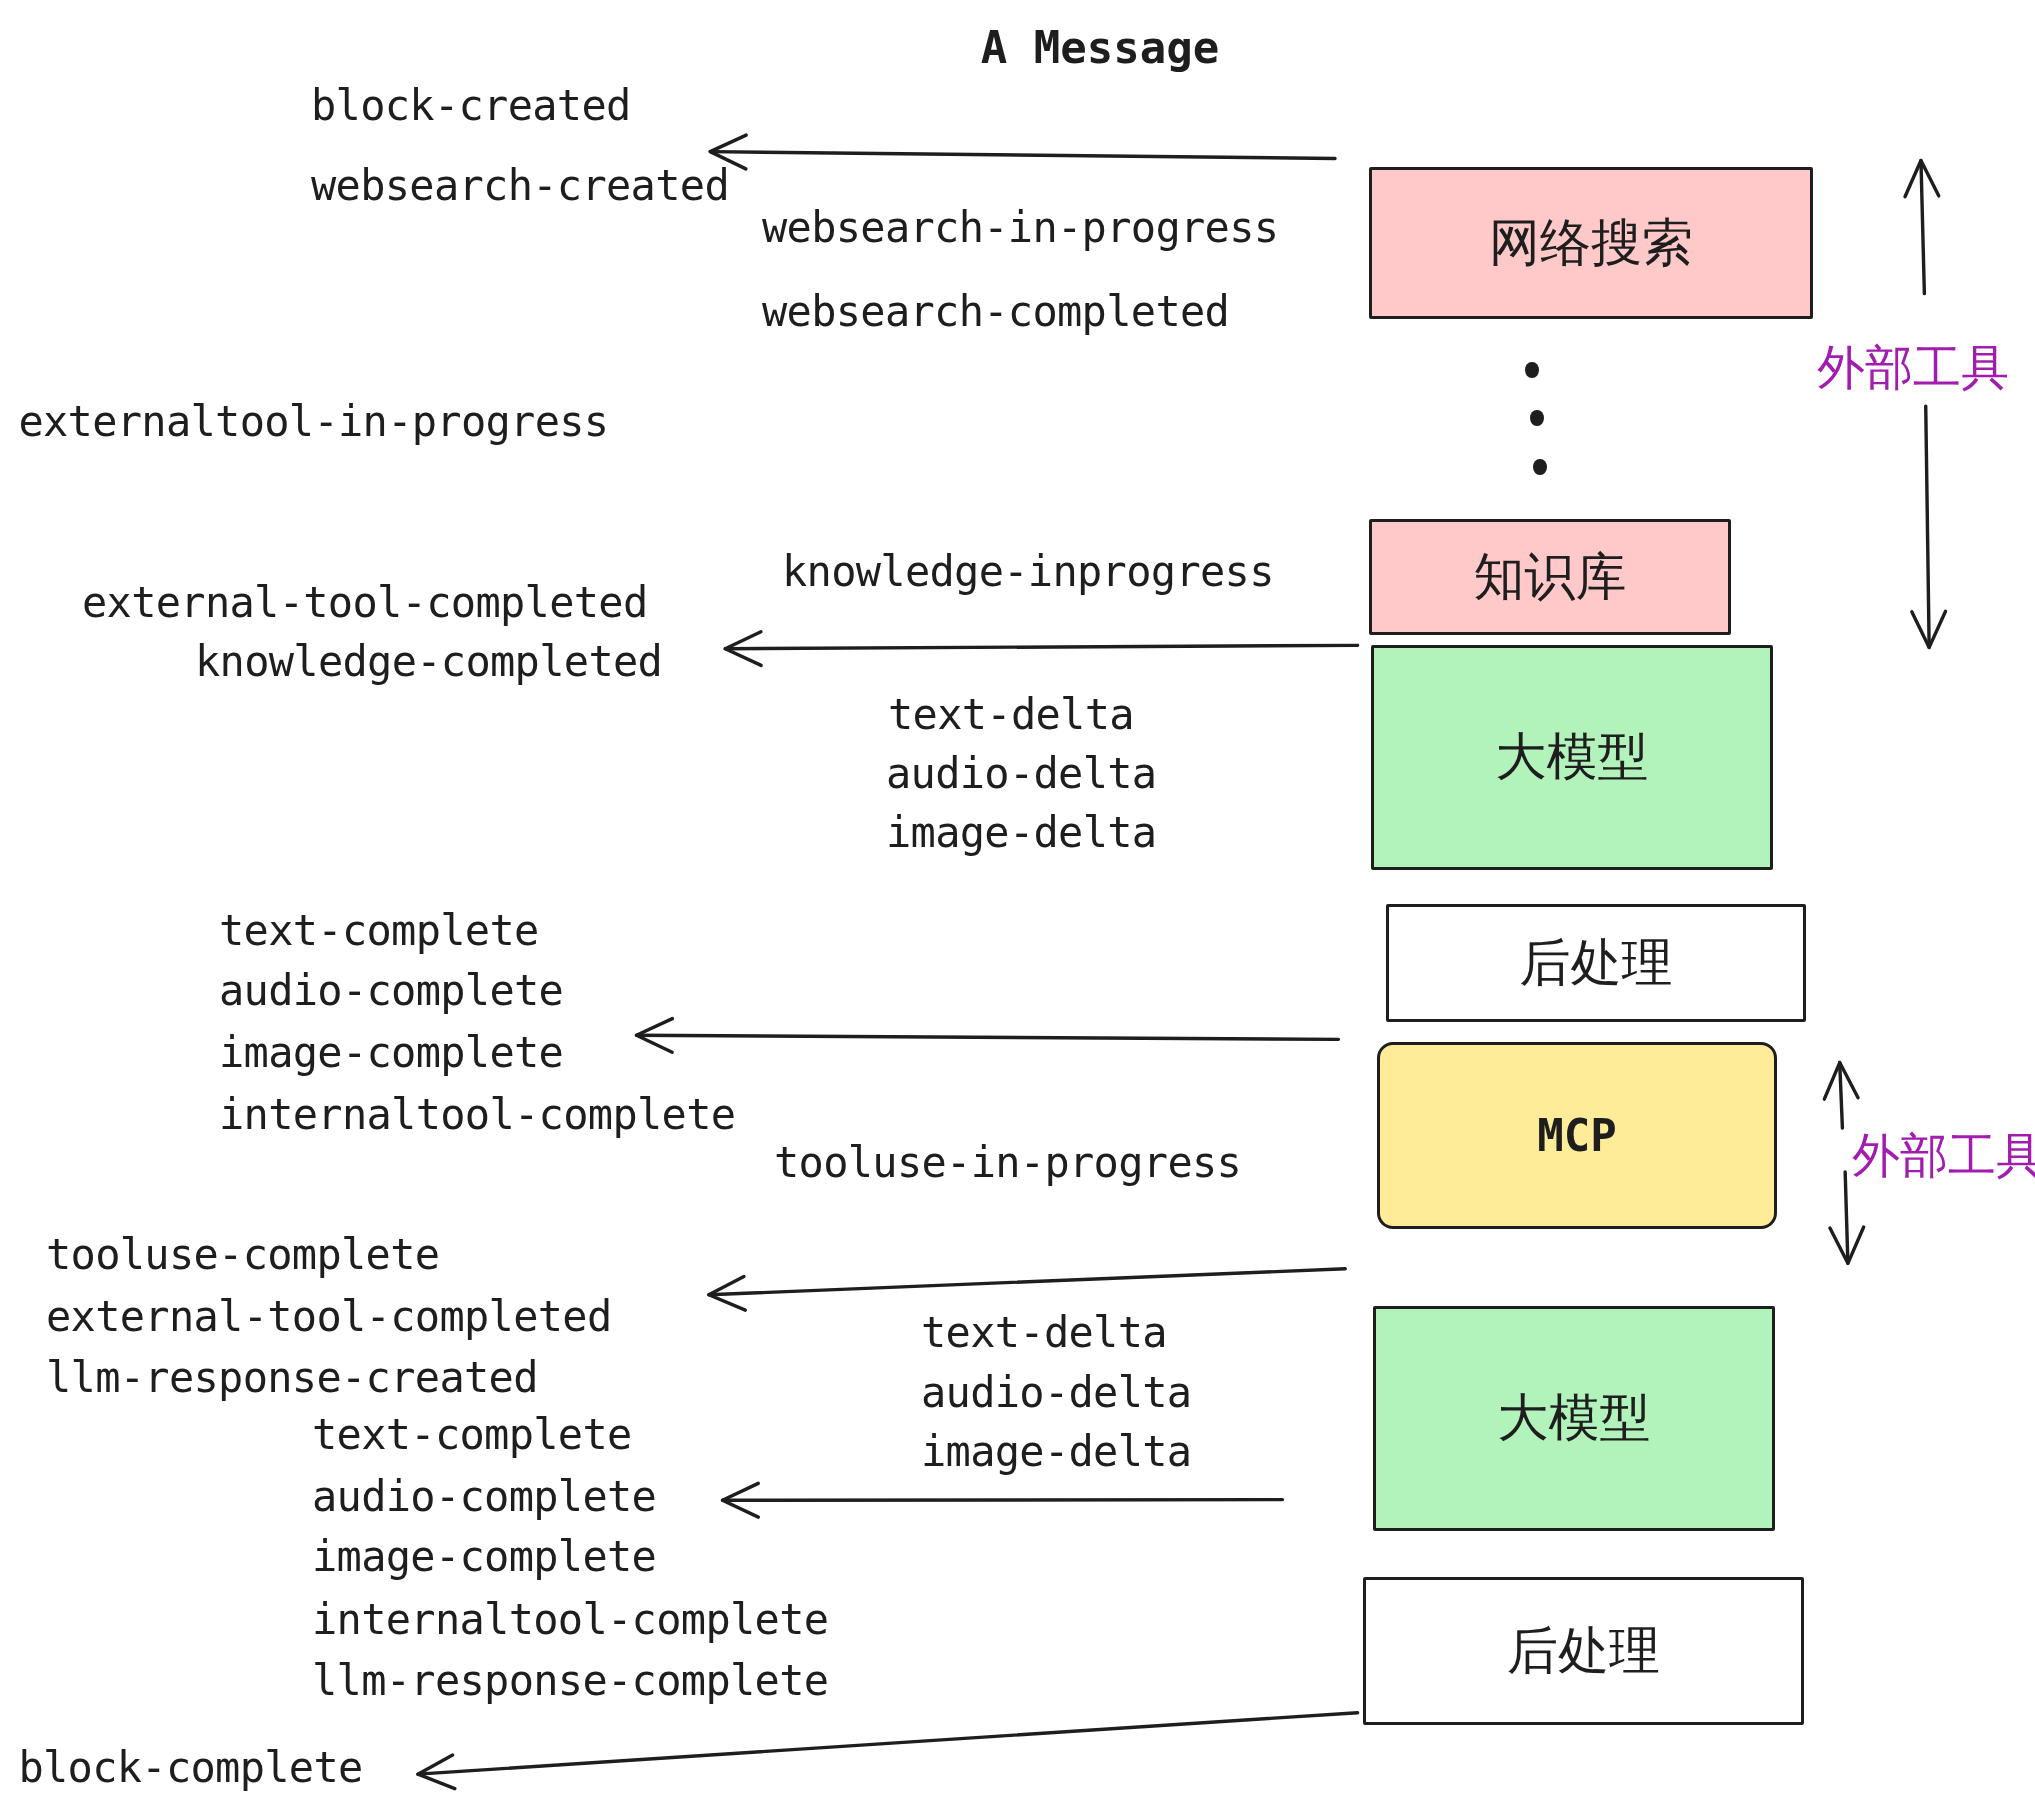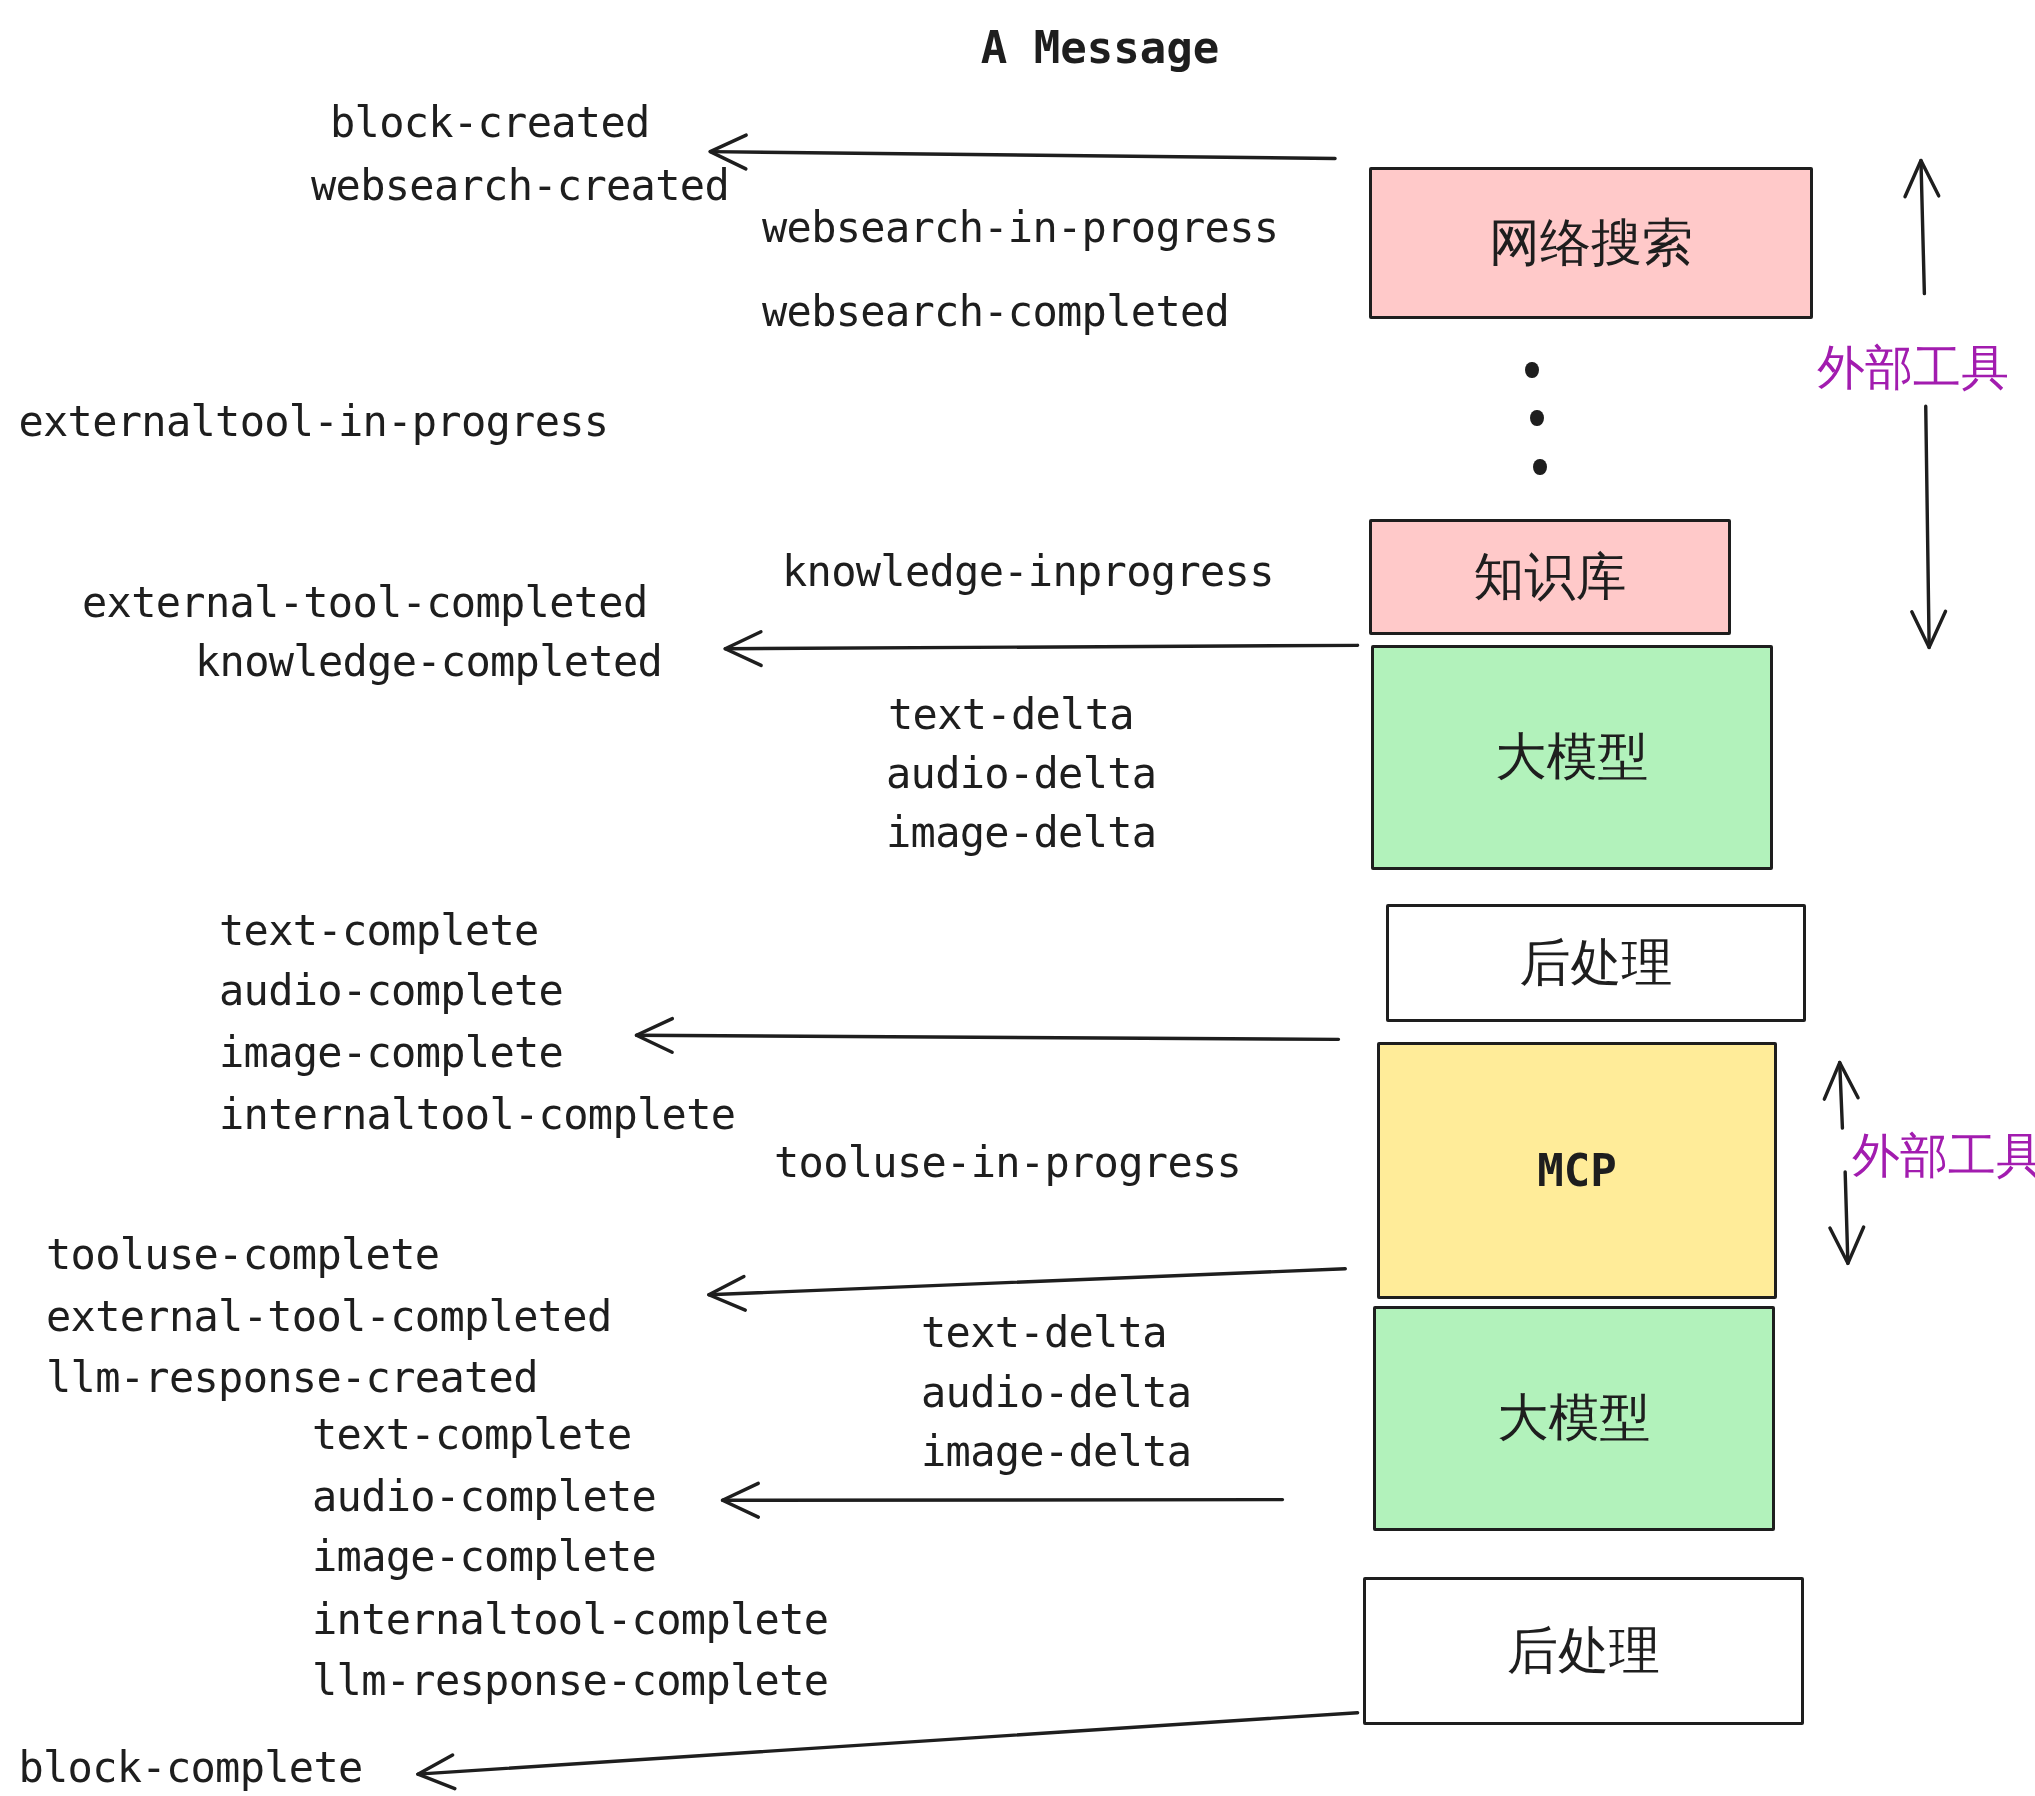--- a/index.html
+++ b/index.html
@@ -121,21 +121,21 @@
         <line x1="2698" y1="1652" x2="2694" y2="1556"></line>
         <polyline points="2720.9,1607.4 2694,1556 2671.5,1609.5"></polyline>
       </g>
       <g fill="none" stroke="#1e1e1e" stroke-width="5" stroke-linecap="round" stroke-linejoin="round">
         <line x1="2702" y1="1716" x2="2706" y2="1850"></line>
         <polyline points="2679.7,1798.3 2706,1850 2729.1,1796.8"></polyline>
       </g>
     </svg>
   <div class="diagram-title" style="left:1100px; top:22px;">A Message</div>
   <div id="events-layer">
-      <div class="event-label" style="left: 311px; top: 101px; margin-left: 19px;">block-created</div>
+      <div class="event-label" style="left: 311px; top: 84px;">block-created</div>
       <div class="event-label" style="left: 311px; top: 164px;">websearch-created</div>
       <div class="event-label" style="left: 762px; top: 206px;">websearch-in-progress</div>
       <div class="event-label" style="left: 762px; top: 290px;">websearch-completed</div>
       <div class="event-label" style="left: 18.4px; top: 400px;">externaltool-in-progress</div>
       <div class="event-label" style="left: 782px; top: 542px; margin-top: 8px;">knowledge-inprogress</div>
       <div class="event-label" style="left: 82px; top: 581px;">external-tool-completed</div>
       <div class="event-label" style="left: 195px; top: 640px;">knowledge-completed</div>
       <div class="event-label" style="left: 888px; top: 693px;">text-delta</div>
       <div class="event-label" style="left: 886px; top: 752px;">audio-delta</div>
       <div class="event-label" style="left: 886px; top: 811px;">image-delta</div>
@@ -163,21 +163,21 @@
       </div>
       <div class="flow-box" style="left: 1369px; top: 519px; width: 362px; height: 116px; background: rgb(255, 201, 201);">
         <span class="box-label">知识库</span>
       </div>
       <div class="flow-box" style="left: 1371px; top: 645px; width: 402px; height: 225px; background: rgb(178, 242, 187);">
         <span class="box-label">大模型</span>
       </div>
       <div class="flow-box" style="left: 1386px; top: 904px; width: 420px; height: 118px; background: rgb(255, 255, 255);">
         <span class="box-label">后处理</span>
       </div>
-      <div class="flow-box" style="left: 1377px; top: 1042px; width: 400px; height: 257px; background: rgb(255, 236, 153);">
+      <div class="flow-box" style="left: 1377px; top: 1042px; width: 400px; height: 187px; background: rgb(255, 236, 153); border-radius: 16px;">
         <span class="box-label mono">MCP</span>
       </div>
       <div class="flow-box" style="left: 1373px; top: 1306px; width: 402px; height: 225px; background: rgb(178, 242, 187);">
         <span class="box-label">大模型</span>
       </div>
       <div class="flow-box" style="left: 1363px; top: 1577px; width: 441px; height: 148px; background: rgb(255, 255, 255);">
         <span class="box-label">后处理</span>
       </div>
     </div>
   <div id="side-labels-layer">

